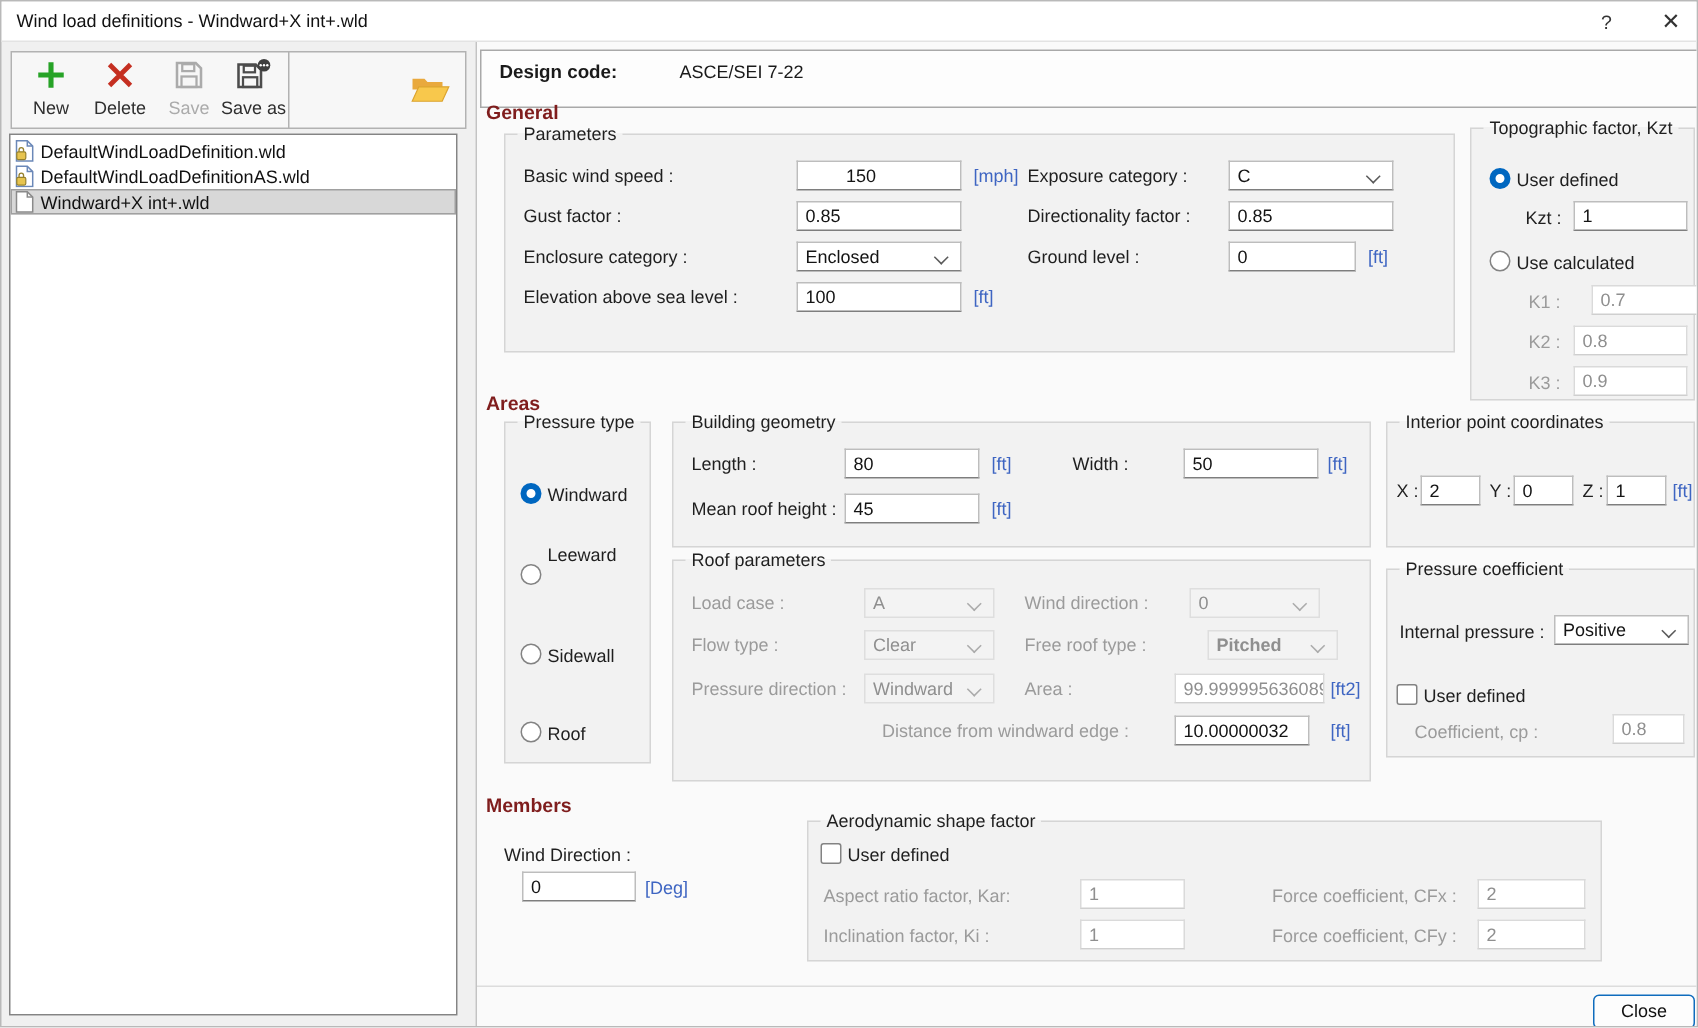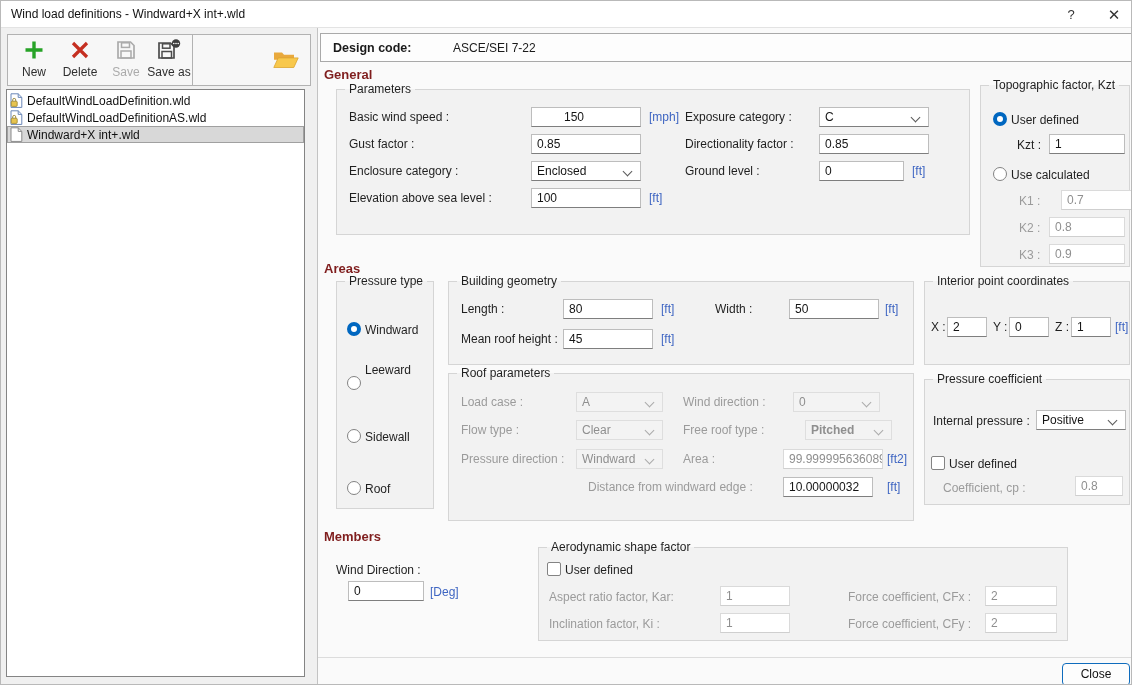--- a/index.html
+++ b/index.html
@@ -6,34 +6,34 @@
   html,body { width:1132px; height:685px; }
   body { font-family:"Liberation Sans","DejaVu Sans",sans-serif; font-size:12px; color:#1a1a1a; background:#f0f0f0; }
   .window { position:relative; width:1132px; height:685px; background:#f0f0f0; border:1px solid #b9b9b9; overflow:hidden; }
 
   
   .titlebar { position:absolute; left:0; top:0; width:1132px; height:27px; background:#ffffff; border-bottom:1px solid #e3e3e3; }
   .title-text { position:absolute; left:10px; top:6px; font-size:12px; color:#111; white-space:nowrap; }
   .cap-btn { position:absolute; top:2px; width:30px; height:23px; text-align:center; line-height:23px; font-size:13px; color:#333; cursor:default; }
 
   
-  .tool-group { position:absolute; border:1px solid #b2b2b2; background:#f7f7f7; }
+  .tool-group { position:absolute; border:1px solid #b2b2b2; background:#f7f7f7;text-align:center; }
   .tool-btn { position:absolute; top:2px; height:48px; display:flex; flex-direction:column; align-items:center; justify-content:flex-start; padding-top:2px; }
   .tool-btn .tlabel { font-size:12px; color:#2f2f2f; margin-top:1px; white-space:nowrap; }
   .tool-btn.disabled .tlabel { color:#ababab; }
   .folder-btn { position:absolute; right:9px; top:14px; width:28px; height:22px; }
 
   .file-list { position:absolute; left:5px; top:88px; width:299px; height:588px; background:#ffffff; border:1px solid #848484; padding-top:2px; }
   .file-item { height:17px; display:flex; align-items:center; gap:4px; padding-left:3px; font-size:12px; color:#111; white-space:nowrap; }
   .file-item.selected { background:#d8d8d8; outline:1px solid #a0a0a0; outline-offset:-1px; }
   .ficon { position:relative; width:13px; height:15px; flex:0 0 13px; }
 
   
   .main { position:absolute; left:316px; top:27px; width:816px; height:658px; background:#fafafa; border-left:1px solid #c3c3c3; }
-  .dcbar { position:absolute; left:2px; top:5px; width:813px; height:29px; background:#fdfdfd; border:1px solid #a9a9a9; }
+  .dcbar { position:absolute; left:2px; top:5px; width:813px; height:39px; background:#fdfdfd; border:1px solid #a9a9a9; }
   .dcbar .dclabel { position:absolute; left:12px; top:7px; font-weight:bold; font-size:12.5px; }
   .dcbar .dcvalue { position:absolute; left:132px; top:7px; font-size:12px; }
 
   .heading { position:absolute; font-weight:bold; font-size:13px; color:#7f1d1d; white-space:nowrap; }
 
   .group { position:absolute; border:1px solid #d5d5d5; background:#f2f2f2; }
   .gtitle { position:absolute; top:-8px; left:8px; padding:0 4px; font-size:12px; color:#1f1f1f; white-space:nowrap;
             background:linear-gradient(180deg,#fafafa 50%,#f2f2f2 50%); }
 
   .lbl { position:absolute; font-size:12px; color:#1f1f1f; white-space:nowrap; }

